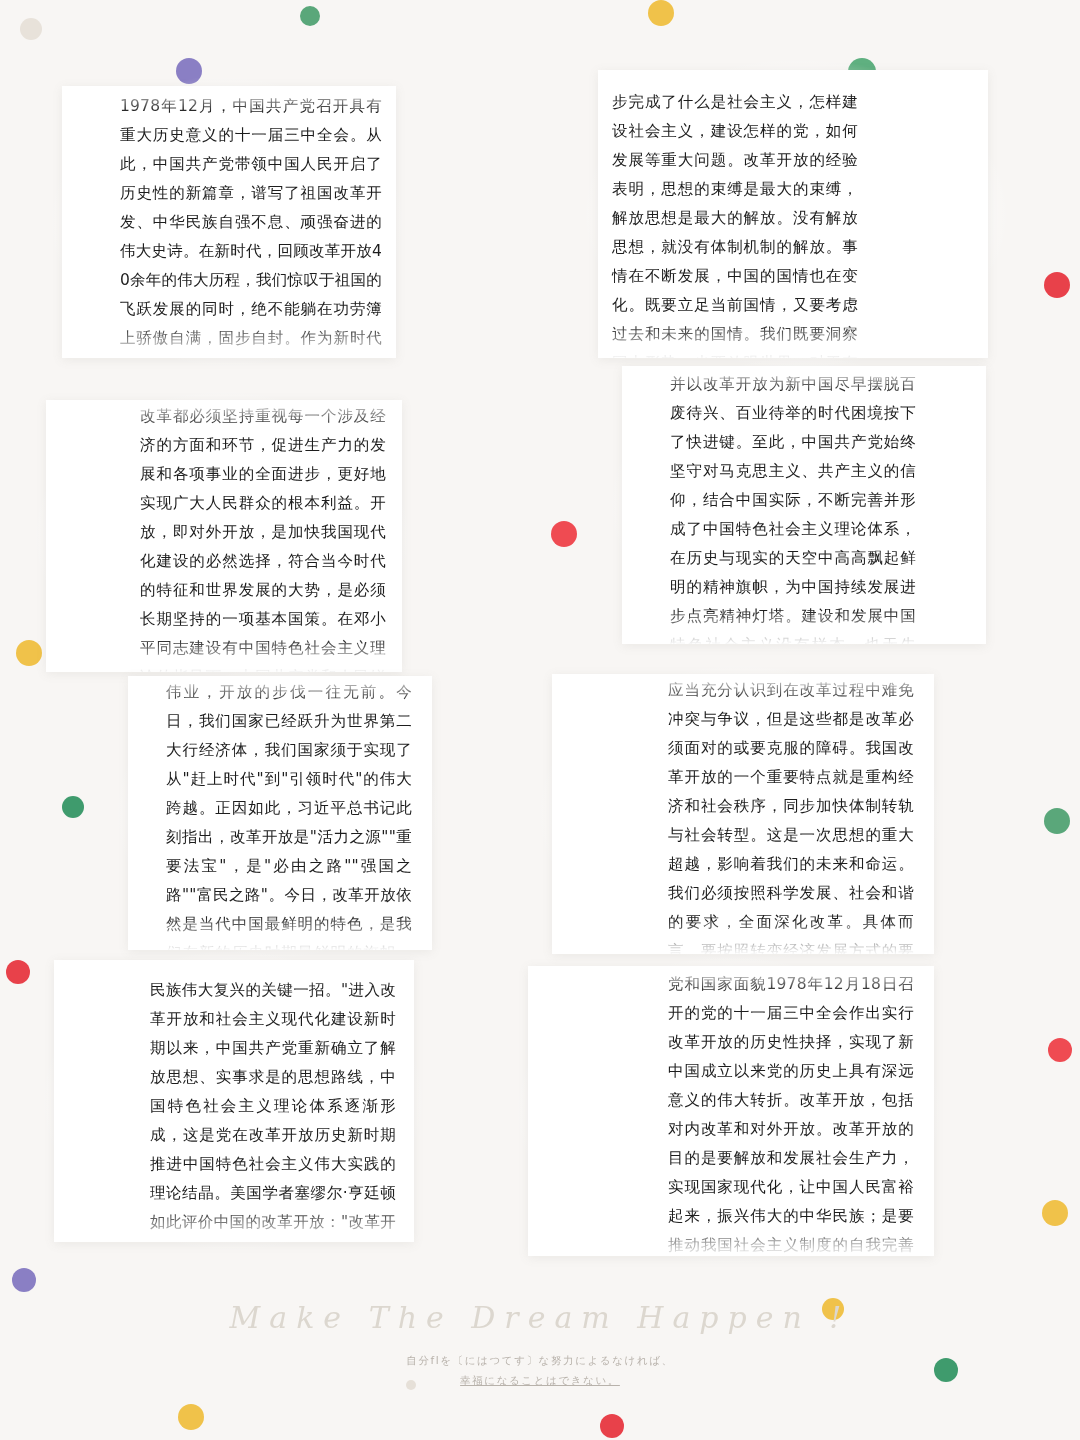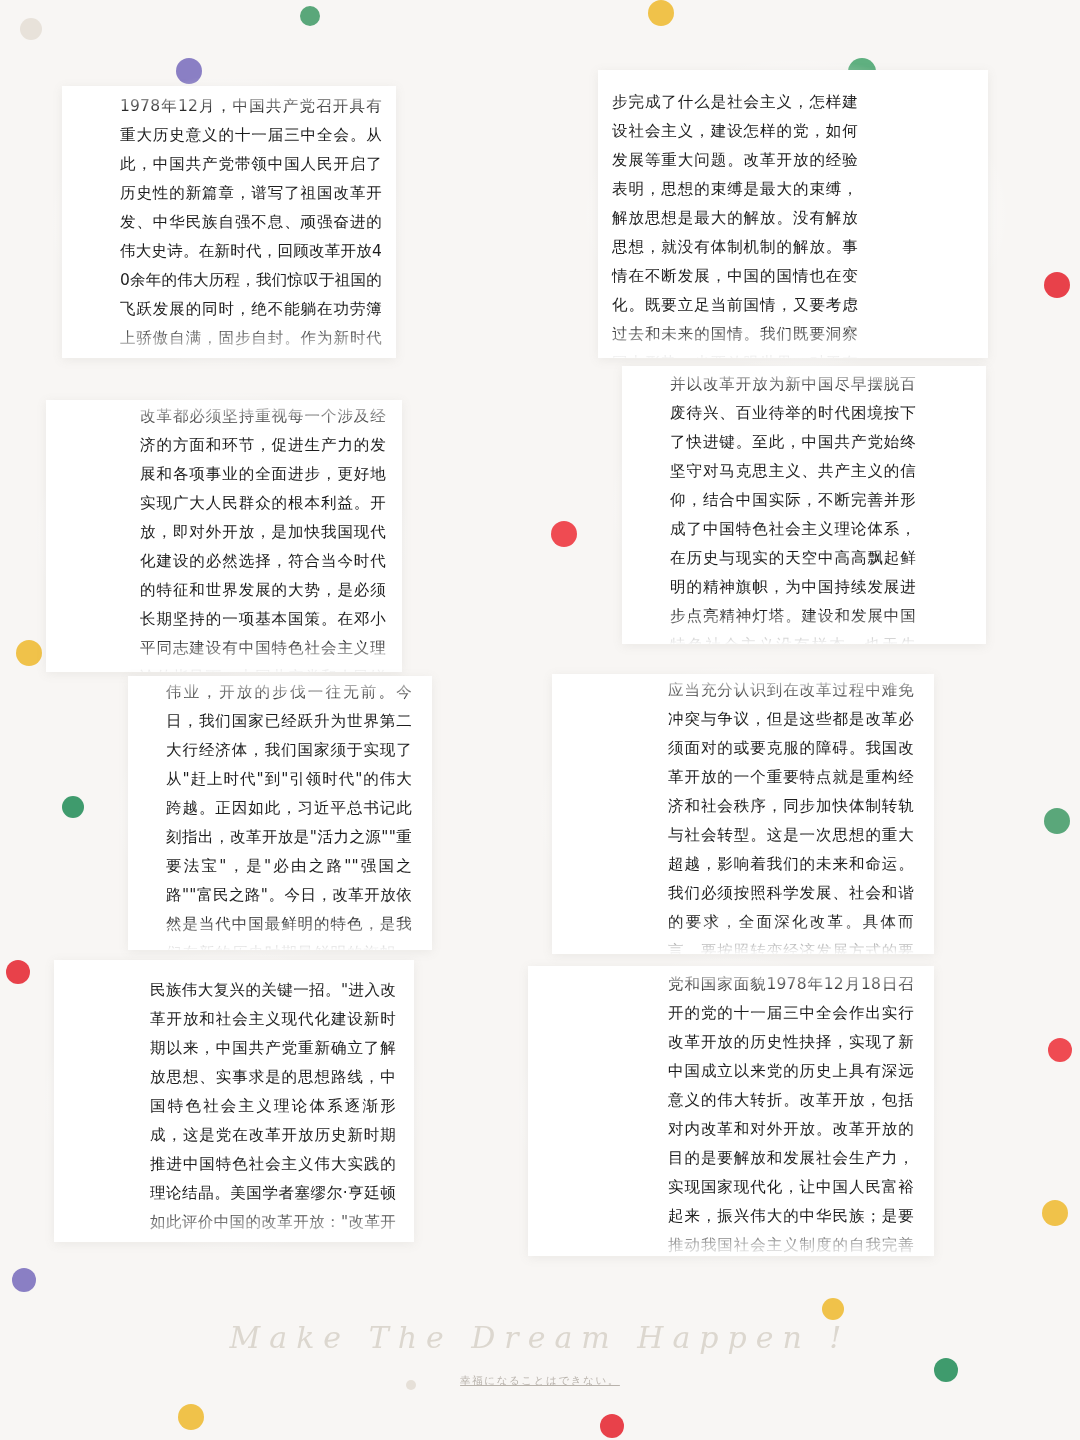--- a/index.html
+++ b/index.html
@@ -64,21 +64,20 @@
   
   .footer-script {
     position: absolute;
     left: 0; right: 0;
     text-align: center;
     color: #dcd7cf;
     font-family: "DejaVu Serif", "Liberation Serif", serif;
     font-style: italic;
     font-size: 30px;
     letter-spacing: 9px;
-    margin-top: 20px;
   }
   .footer-jp {
     position: absolute;
     left: 0; right: 0;
     text-align: center;
     color: #b8b2ab;
     font-family: "DejaVu Sans", "Liberation Sans", sans-serif;
     font-size: 10.5px;
     letter-spacing: 1.6px;
     line-height: 20px;
@@ -161,15 +160,16 @@
   </div>
 
   <div class="paper-glow" style="left:518px; top:958px; width:422px; height:306px;"></div>
   <div class="card" style="left:528px; top:966px; width:406px; height:290px;">
     <div class="card-text" style="left:140px; top:4px; width:246px;">党和国家面貌1978年12月18日召开的党的十一届三中全会作出实行改革开放的历史性抉择，实现了新中国成立以来党的历史上具有深远意义的伟大转折。改革开放，包括对内改革和对外开放。改革开放的目的是要解放和发展社会生产力，实现国家现代化，让中国人民富裕起来，振兴伟大的中华民族；是要推动我国社会主义制度的自我完善和发展，赋予社会主义新的生机活力，建设和发展中国特色社会主义；是要在引领当代</div>
     <div class="fade-top"></div>
     <div class="fade-bottom"></div>
   </div>
 
   <div class="footer-script" style="top:1300px;">Make The Dream Happen !</div>
+  <div class="footer-jp" style="top:1350px;">自分flを〔にはつてす〕な努力によるなければ、</div>
   <div class="footer-jp" style="top:1370px;text-decoration:underline;">幸福になることはできない。</div>
 
 </div>
 
 </body></html>

